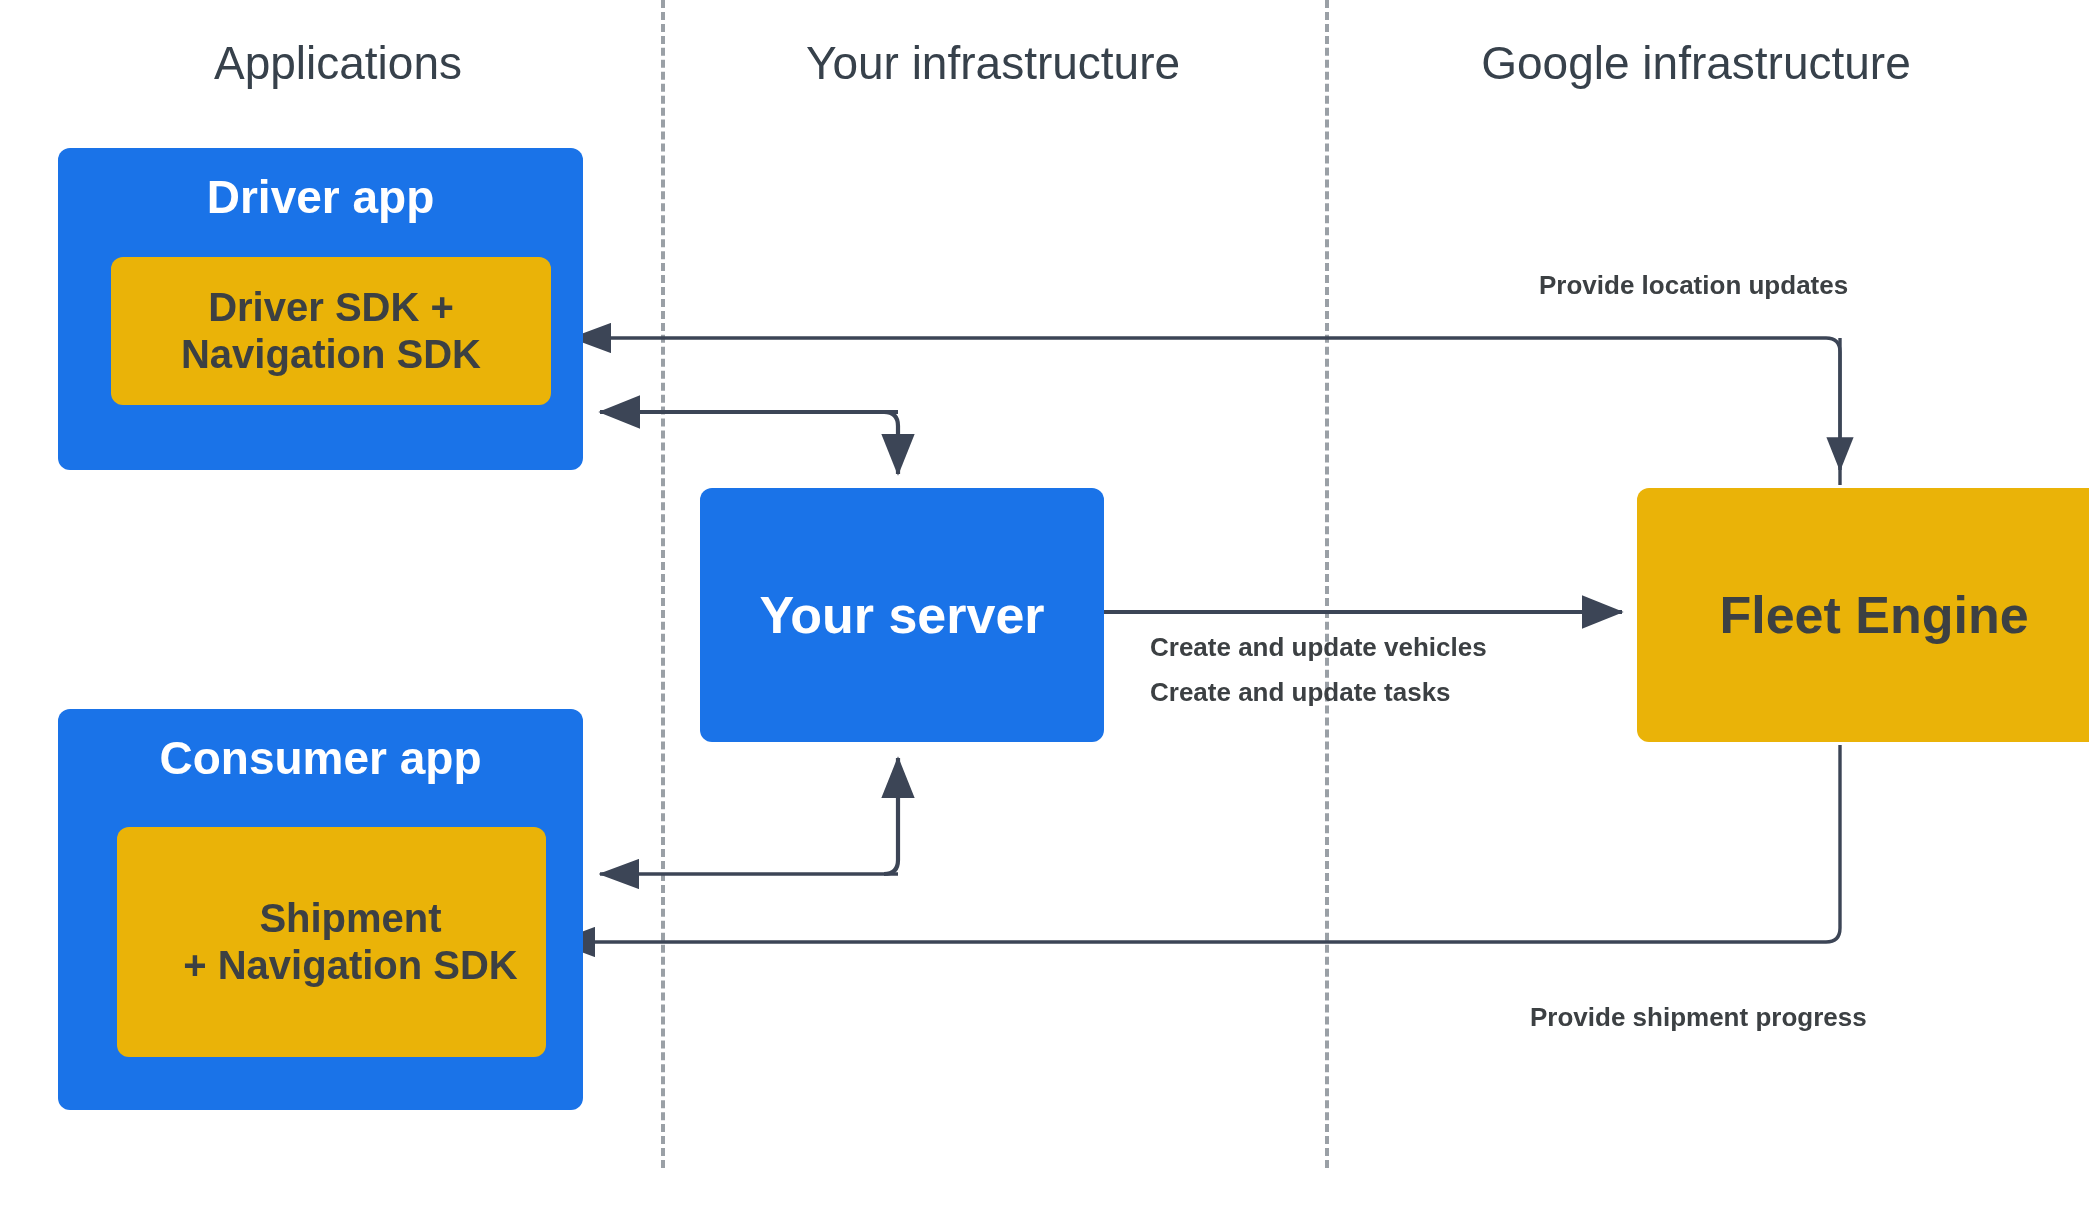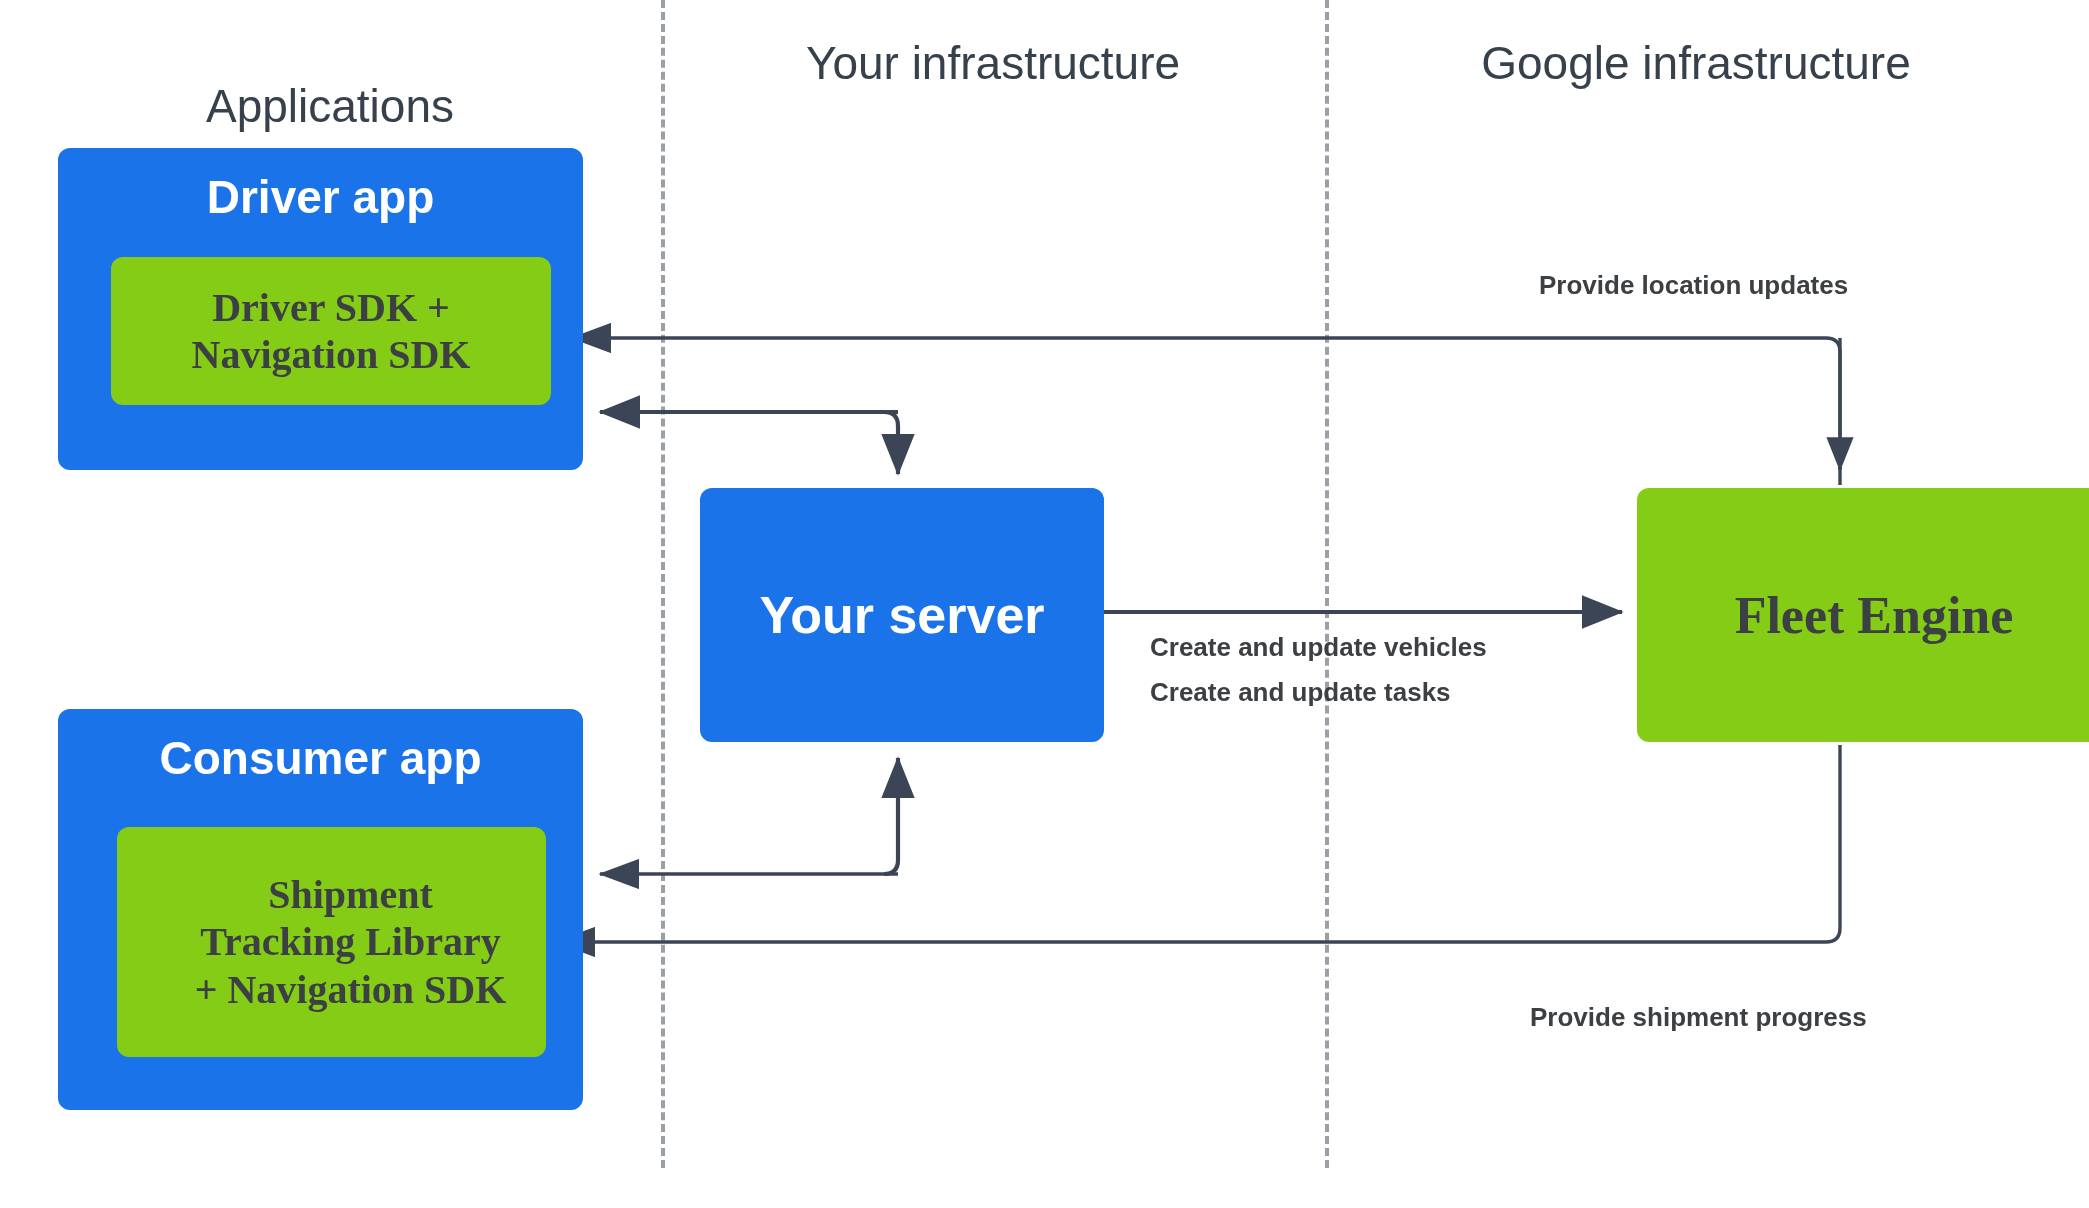--- a/index.html
+++ b/index.html
@@ -22,21 +22,21 @@
   .col-header {
     position: absolute;
     font-family: "Liberation Sans", sans-serif;
     font-size: 46px;
     font-weight: 400;
     color: #37414b;
     white-space: nowrap;
     text-align: center;
     letter-spacing: 0px;
   }
-  #hdr-applications   { left: 0px;    top: 36px; width: 660px; margin-top: 43px; }
+  #hdr-applications   { left: 8px;    top: 36px; width: 660px; }
   #hdr-your-infra     { left: 662px;  top: 36px; width: 662px; }
   #hdr-google-infra   { left: 1326px; top: 36px; width: 740px; }
 
   
   .divider {
     position: absolute;
     top: 0px;
     width: 0px;
     height: 1168px;
     border-left: 4px dashed #9aa0a6;
@@ -48,21 +48,21 @@
   .box {
     position: absolute;
     box-sizing: border-box;
     border-radius: 12px;
     display: flex;
     align-items: center;
     justify-content: center;
     text-align: center;
   }
   .box-blue   { background: #1a73e8; }
-  .box-yellow { background: #84cc16; font-family: Liberation Serif, serif; }
+  .box-yellow { background: #eab308; }
 
   .app-shell {
     flex-direction: column;
     justify-content: flex-start;
   }
   .app-title {
     color: #ffffff;
     font-size: 46px;
     font-weight: bold;
     line-height: 1.0;
@@ -184,21 +184,20 @@
       <div>Navigation SDK</div>
     </div>
   </div>
 
   <div class="box box-blue app-shell" id="consumer-app">
     <div class="app-title">Consumer app</div>
   </div>
   <div class="box box-yellow" id="consumer-sdk-box">
     <div class="sdk-label">
       <div>Shipment</div>
-      <div>Tracking Library</div>
       <div>+ Navigation SDK</div>
     </div>
   </div>
 
   <div class="box box-blue" id="your-server">
     <div class="server-title">Your server</div>
   </div>
 
   <div class="box box-yellow" id="fleet-engine">
     <div class="fleet-title">Fleet Engine</div>

